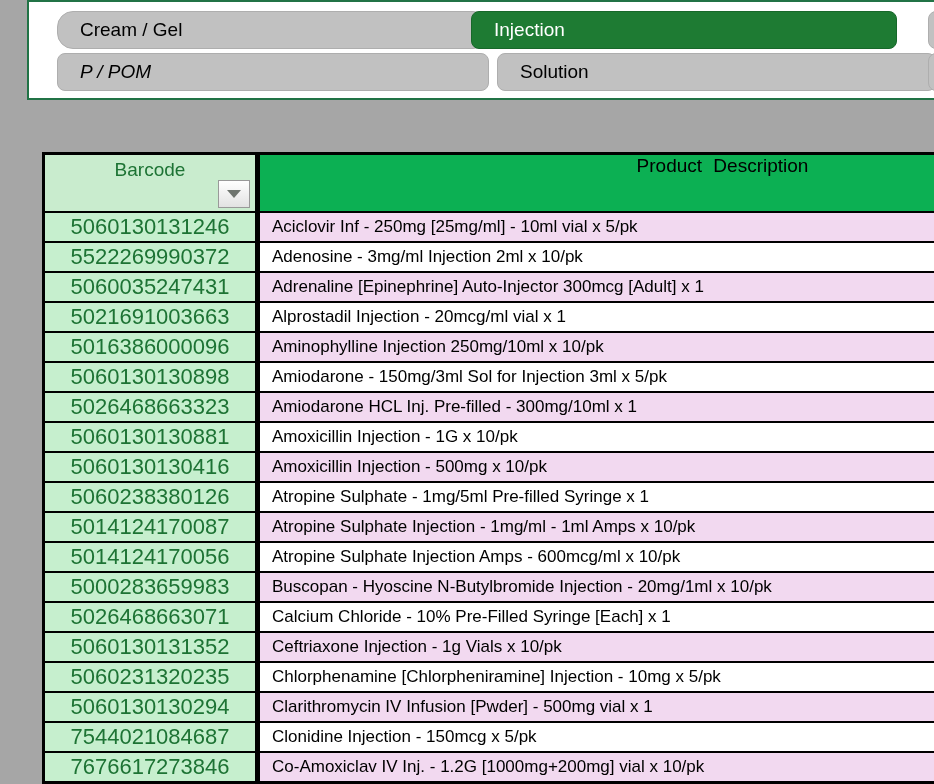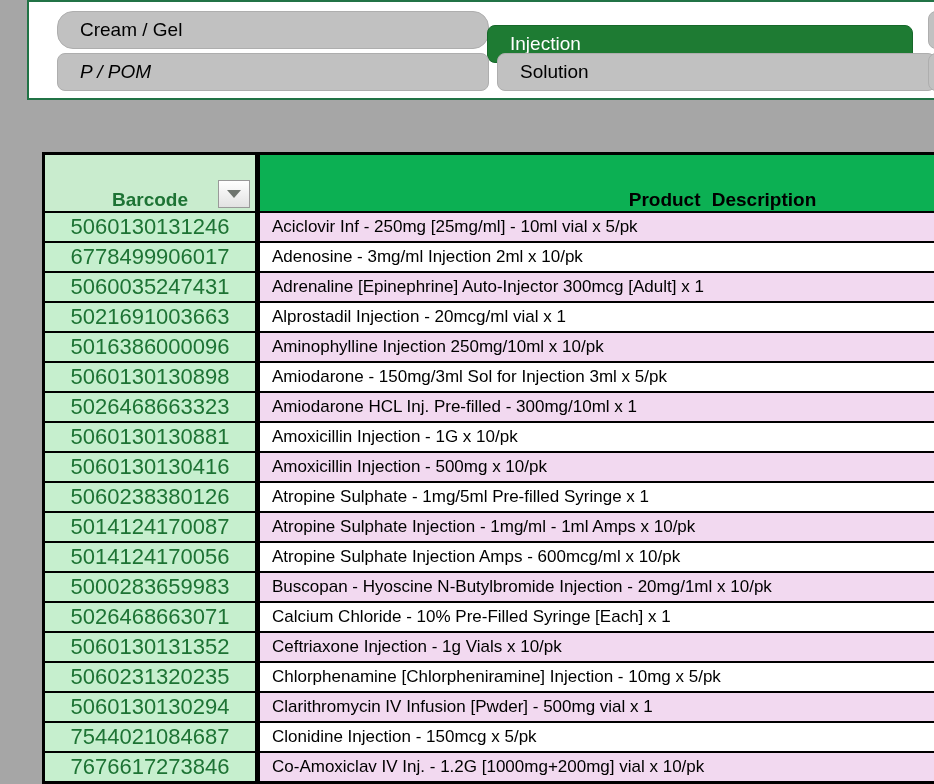--- a/index.html
+++ b/index.html
@@ -31,39 +31,39 @@
     background: var(--slicer-gray, #c1c1c1);
     border: 1px solid #aeaeae;
     color: #000;
   }
   .slicer-btn.selected {
     background: var(--selected-slicer-green, #1e7b33);
     border: 1px solid #17682a;
     color: #fff;
   }
   .r1c1 { left: 28px;  top: 9px;  width: 432px; border-radius: 16px; }
-  .r1c2 { left: 458px; top: 9px;  width: 426px; margin-top: 14px; }
+  .r1c2 { left: 442px; top: 9px;  width: 426px; }
   .r1c3 { left: 899px; top: 9px;  width: 95px; }
   .r2c1 { left: 28px;  top: 51px; width: 432px; font-style: italic; }
   .r2c2 { left: 468px; top: 51px; width: 439px; }
   .r2c3 { left: 899px; top: 51px; width: 95px; }
 
   
   .ptable {
     position: absolute; left: 42px; top: 152px;
     display: grid;
     grid-template-columns: 210px 925px;
     row-gap: 2px; column-gap: 5px;
     background: #000;
     border: 3px solid #000;
   }
   .hcell {
     height: 56px;
-    display: flex; align-items: flex-end; justify-content: center;
-    font-weight: bold; font-size: 19px;
+    display: flex; align-items: flex-start; justify-content: center;
+    font-weight: normal; font-size: 19px;
   }
   .hcell.bh {
     background: var(--barcode-header-bg, #c9ecce);
     color: var(--barcode-text-green, #1d7334);
     position: relative;
     padding-top: 4px; box-sizing: border-box;
   }
   .hcell.dh {
     background: var(--header-green, #0cb053);
     color: #000;
@@ -121,21 +121,21 @@
       <div class="tri"></div>
     </div>
   </div>
   <div class="hcell dh">
     <span>Product Description</span>
   </div>
 
   <div class="bcell">5060130131246</div>
   <div class="dcell pink">Aciclovir Inf - 250mg [25mg/ml] - 10ml vial x 5/pk</div>
 
-  <div class="bcell">6778499906017</div>
+  <div class="bcell">5522269990372</div>
   <div class="dcell white">Adenosine - 3mg/ml Injection 2ml x 10/pk</div>
 
   <div class="bcell">5060035247431</div>
   <div class="dcell pink">Adrenaline [Epinephrine] Auto-Injector 300mcg [Adult] x 1</div>
 
   <div class="bcell">5021691003663</div>
   <div class="dcell white">Alprostadil Injection - 20mcg/ml vial x 1</div>
 
   <div class="bcell">5016386000096</div>
   <div class="dcell pink">Aminophylline Injection 250mg/10ml x 10/pk</div>

